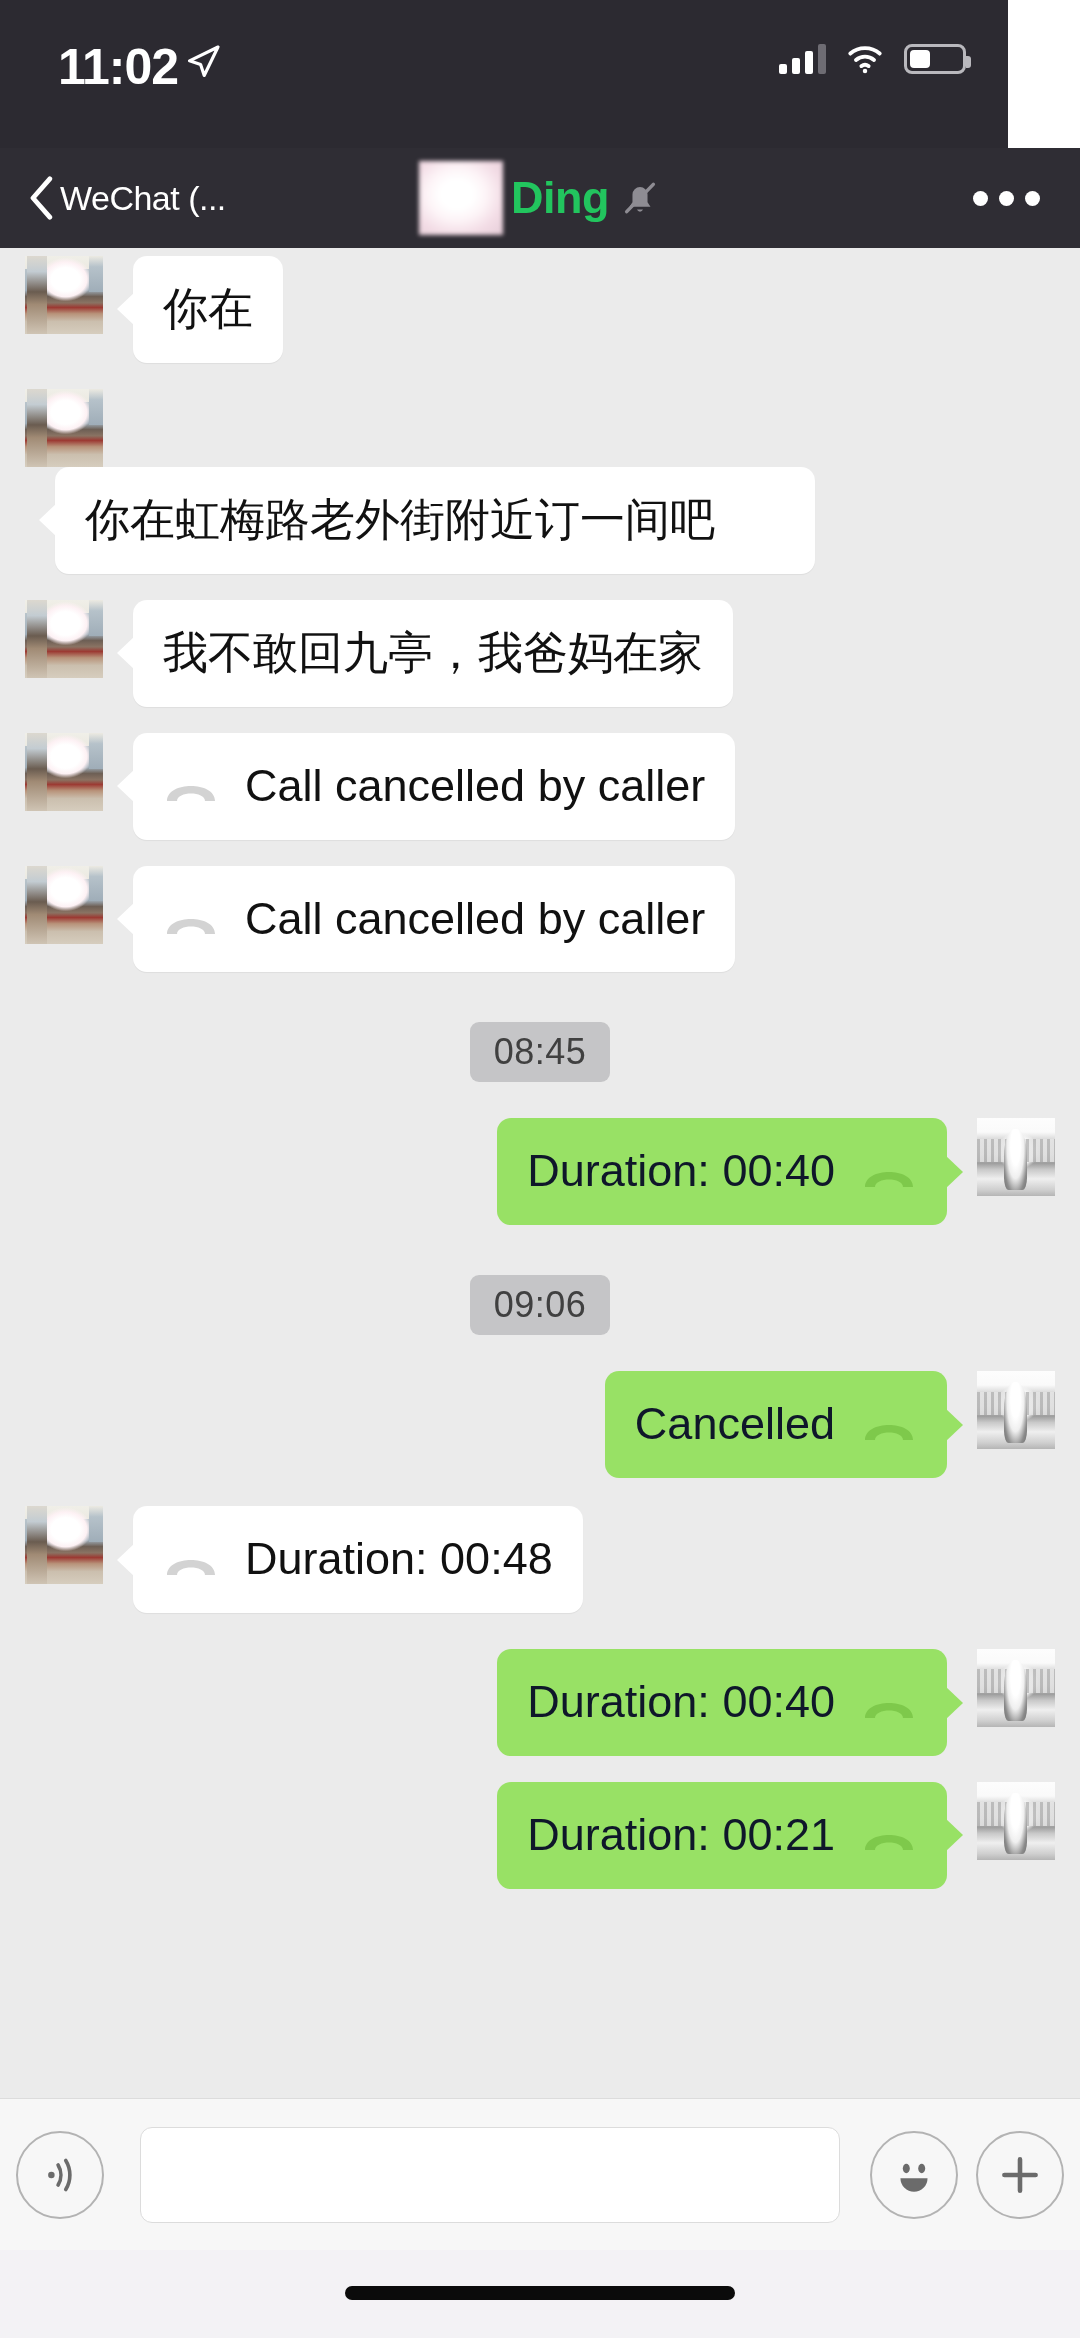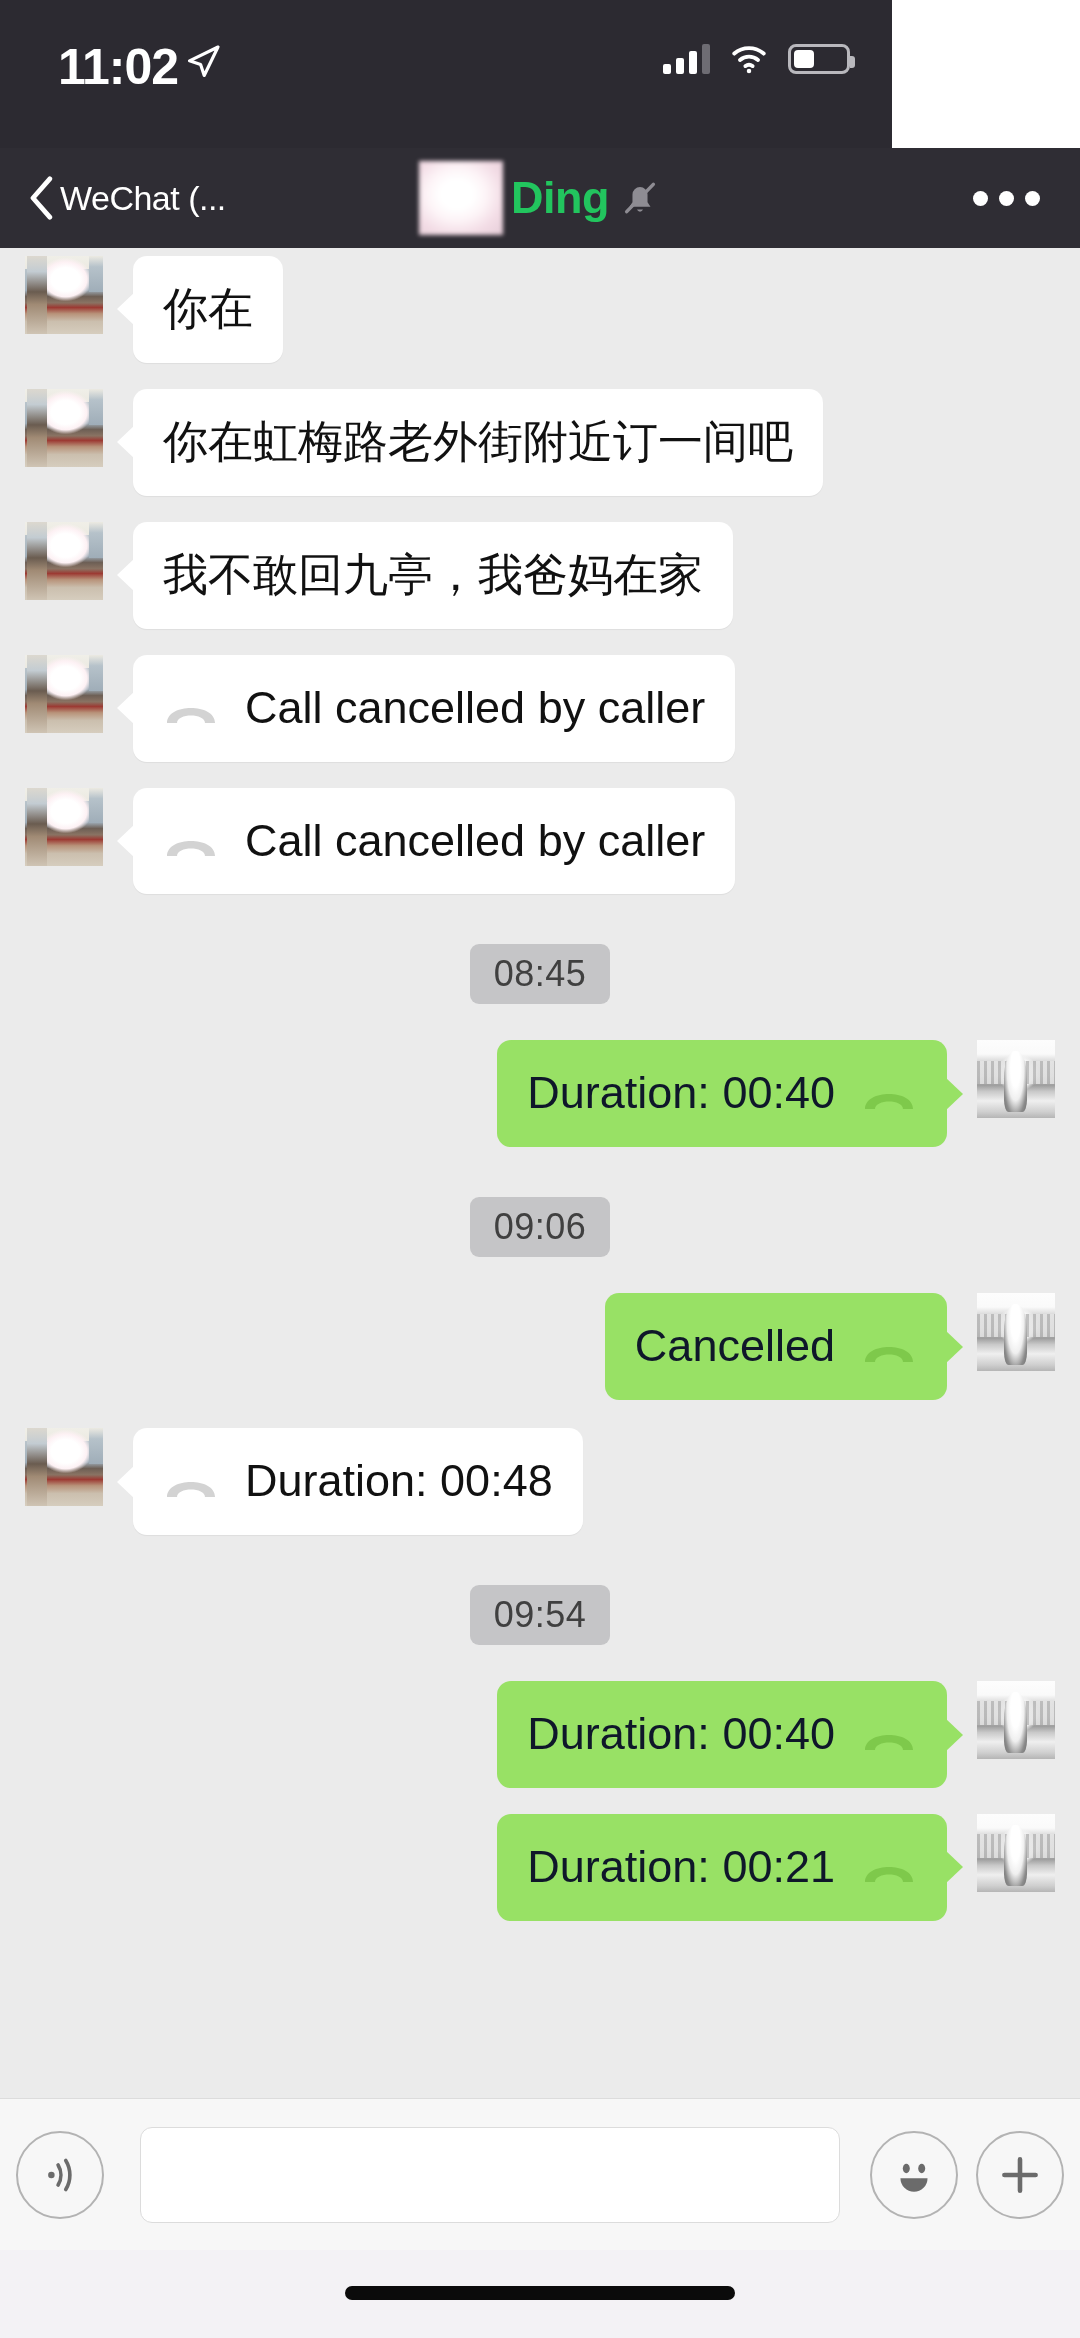--- a/index.html
+++ b/index.html
@@ -5,21 +5,21 @@
   * { margin:0; padding:0; box-sizing:border-box; }
   html,body{ background:#ffffff; }
   body{
     width:1080px; height:2338px;
     font-family:"Liberation Sans","DejaVu Sans",sans-serif;
     overflow:hidden; position:relative;
   }
 
   
   .status-bar{
-    position:absolute; top:0; left:0; width:892px; height:148px;
+    position:absolute; top:0; left:0; width:1008px; height:148px;
     background:#2c2a31;
     padding-left:8px;
   }
   .status-time{
     position:absolute; left:58px; top:38px;
     color:#ffffff; font-size:50px; font-weight:600; letter-spacing:-1px;
   }
   .loc-arrow{
     position:absolute; left:185px; top:44px; width:36px; height:36px;
   }
@@ -244,21 +244,21 @@
 
 <div class="chat">
 
   <div class="row left" style="margin-top:8px;">
     <div class="avatar inc"></div>
     <div class="bubble inc">
       <span class="txt">你在</span>
     </div>
   </div>
 
-  <div class="row left" style="margin-top:26px;">
+  <div class="row left" style="margin-top:26px;flex-direction:column;">
     <div class="avatar inc"></div>
     <div class="bubble inc">
       <span class="txt">你在虹梅路老外街附近订一间吧</span>
     </div>
   </div>
 
   <div class="row left" style="margin-top:26px;">
     <div class="avatar inc"></div>
     <div class="bubble inc">
       <span class="txt">我不敢回九亭，我爸妈在家</span>
@@ -316,23 +316,20 @@
   <div class="row left" style="margin-top:28px;">
     <div class="avatar inc"></div>
     <div class="bubble inc">
       <svg class="phone left-ico" viewBox="0 0 56 34">
         <path d="M4 32 C4 12 52 12 52 32 L42 32 C42 22 14 22 14 32 Z" fill="#d3d3d3"></path>
       </svg>
       <span class="txt">Duration: 00:48</span>
     </div>
   </div>
 
-  <div class="time-row" style="margin-top:50px;">
-    <span class="time-pill">09:54</span>
-  </div>
 
   <div class="row right" style="margin-top:36px;">
     <div class="bubble out">
       <span class="txt">Duration: 00:40</span>
       <svg class="phone right-ico" viewBox="0 0 56 34">
         <path d="M4 32 C4 12 52 12 52 32 L42 32 C42 22 14 22 14 32 Z" fill="#7ec94b"></path>
       </svg>
     </div>
     <div class="avatar out"></div>
   </div>

